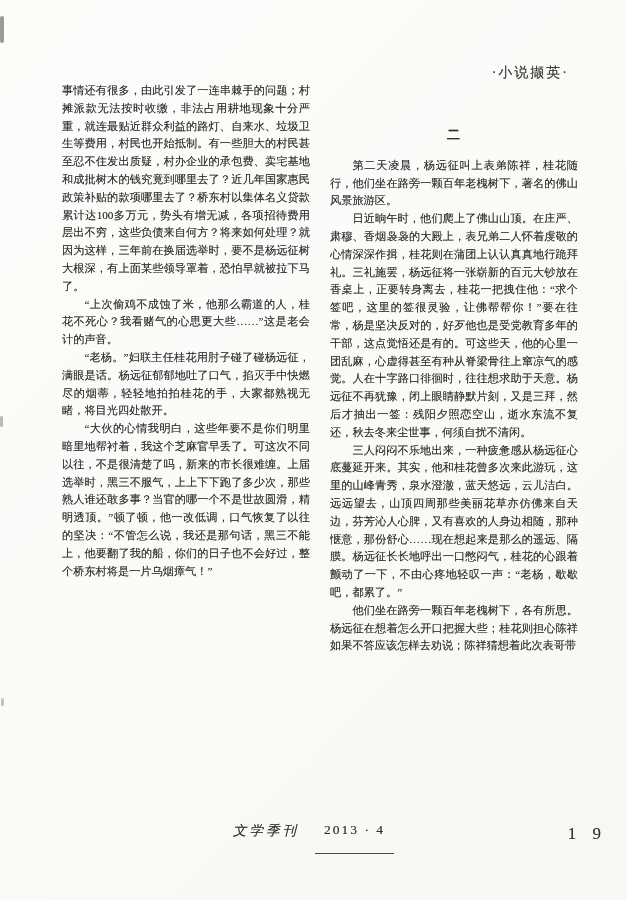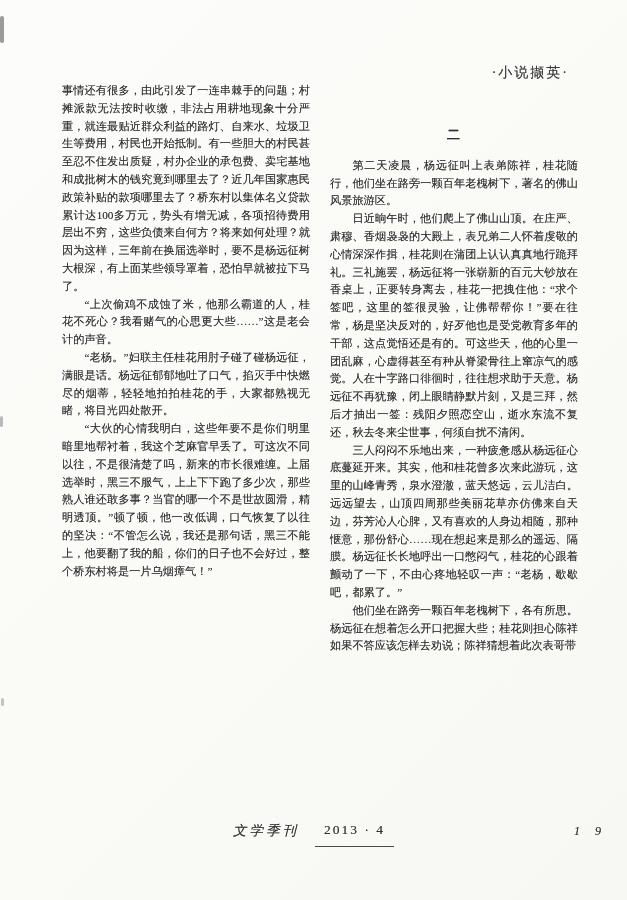--- a/index.html
+++ b/index.html
@@ -38,25 +38,25 @@
 
   .footer-center {
     position:absolute; left:0; right:0; top:822px;
     display:flex; justify-content:center; align-items:flex-start; gap:16px;
   }
   .journal {
     font-style:italic; font-size:13.5px; letter-spacing:3px; color:#333;
   }
   .issue {
     font-size:13.5px; letter-spacing:2px; color:#333;
-    border-bottom:1.2px solid #4a4a4a; padding:0 9px 8px;
+    border-bottom:1.2px solid #4a4a4a; padding:0 9px 15px;
   }
   .page-num {
     position:absolute; right:20px; top:824px;
-    font-size:12px; letter-spacing:6px; color:#333;font-style:italic;
+    font-size:17px; letter-spacing:6px; color:#333;
   }
 
   
   .speck-a { position:absolute; left:0; top:16px; width:4px; height:27px;
              background:#4a4a4a; opacity:.55; border-radius:2px; }
   .speck-b { position:absolute; left:0; top:416px; width:3px; height:11px;
              background:#5a5a5a; opacity:.4; border-radius:2px; }
   .speck-c { position:absolute; left:1px; top:698px; width:3px; height:8px;
              background:#5a5a5a; opacity:.35; border-radius:2px; }
 </style>

